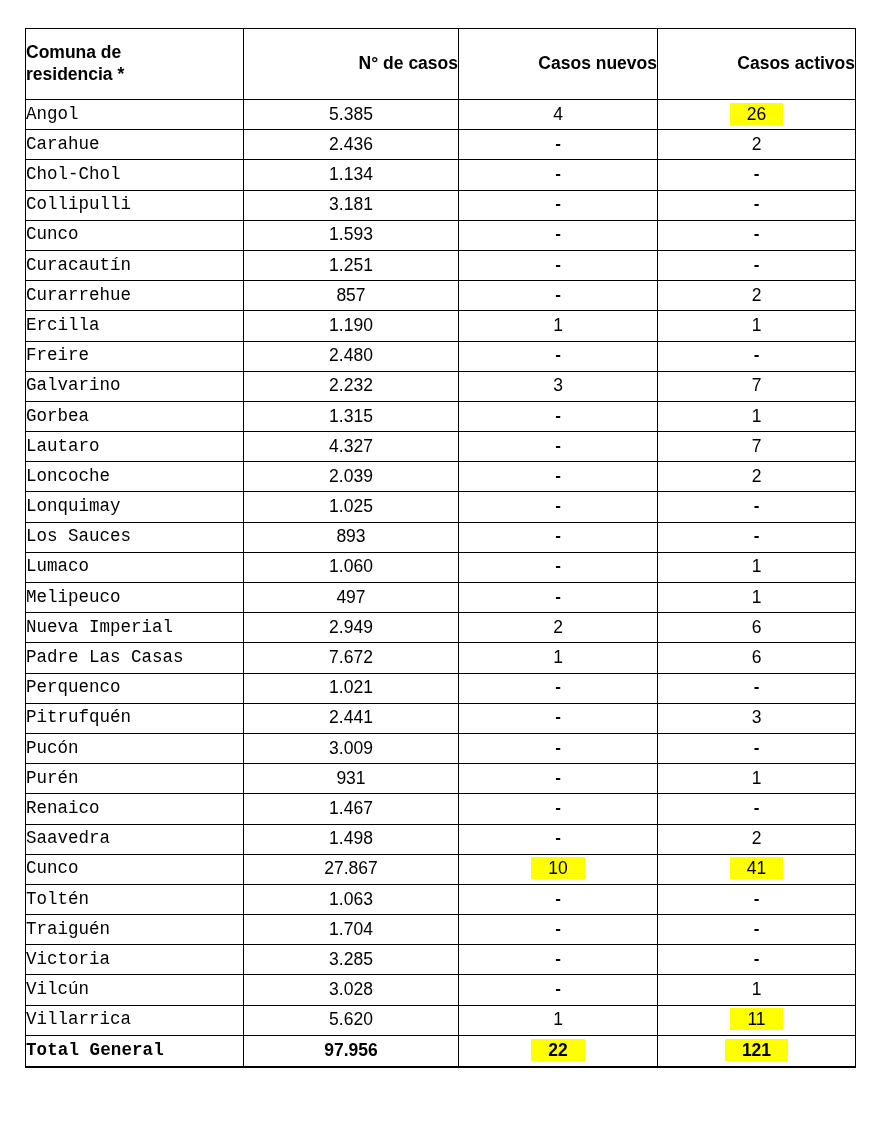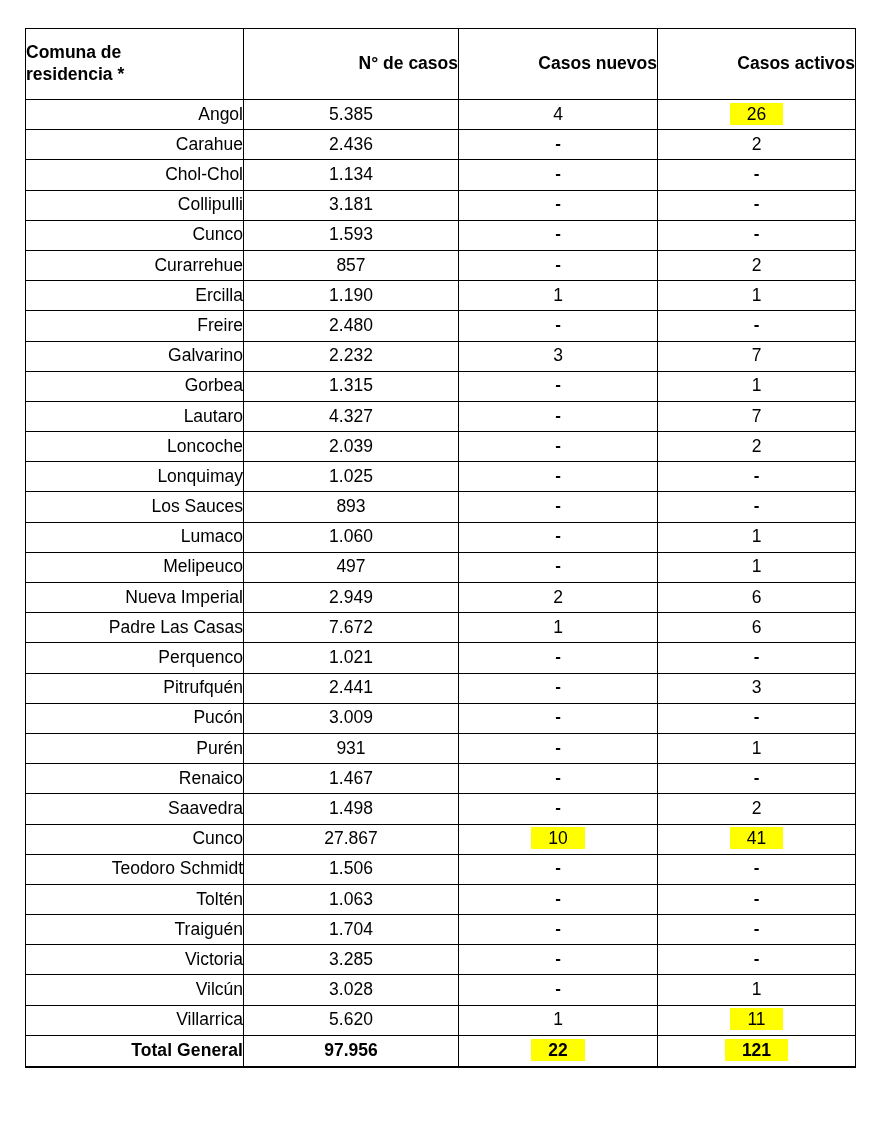--- a/index.html
+++ b/index.html
@@ -78,23 +78,24 @@
   th.h-center {
     text-align: right;
   }
   .hdr-line { display: block; }
 
   
   tbody td {
     height: 29.2px;
   }
   td.comuna {
-    text-align: right;
+    text-align: left;
     padding: 0 0 0 10px;
     white-space: nowrap;
+    font-family: Liberation Mono, monospace;
   }
   td.num {
     text-align: center;
   }
 
   
   .dash {
     display: inline-block;
     font-weight: 700;
     font-size: 17px;
@@ -168,20 +169,26 @@
             <td class="num"><span class="dash">-</span></td>
             <td class="num"><span class="dash">-</span></td>
           </tr>
           <tr>
             <td class="comuna">Cunco</td>
             <td class="num">1.593</td>
             <td class="num"><span class="dash">-</span></td>
             <td class="num"><span class="dash">-</span></td>
           </tr>
           <tr>
+            <td class="comuna">Curacautín</td>
+            <td class="num">1.251</td>
+            <td class="num"><span class="dash">-</span></td>
+            <td class="num"><span class="dash">-</span></td>
+          </tr>
+          <tr>
             <td class="comuna">Curarrehue</td>
             <td class="num">857</td>
             <td class="num"><span class="dash">-</span></td>
             <td class="num"><span class="">2</span></td>
           </tr>
           <tr>
             <td class="comuna">Ercilla</td>
             <td class="num">1.190</td>
             <td class="num"><span class="">1</span></td>
             <td class="num"><span class="">1</span></td>
@@ -286,26 +293,20 @@
             <td class="comuna">Saavedra</td>
             <td class="num">1.498</td>
             <td class="num"><span class="dash">-</span></td>
             <td class="num"><span class="">2</span></td>
           </tr>
           <tr>
             <td class="comuna">Cunco</td>
             <td class="num">27.867</td>
             <td class="num"><span class="hl">10</span></td>
             <td class="num"><span class="hl">41</span></td>
-          </tr>
-          <tr>
-            <td class="comuna">Teodoro Schmidt</td>
-            <td class="num">1.506</td>
-            <td class="num"><span class="dash">-</span></td>
-            <td class="num"><span class="dash">-</span></td>
           </tr>
           <tr>
             <td class="comuna">Toltén</td>
             <td class="num">1.063</td>
             <td class="num"><span class="dash">-</span></td>
             <td class="num"><span class="dash">-</span></td>
           </tr>
           <tr>
             <td class="comuna">Traiguén</td>
             <td class="num">1.704</td>

